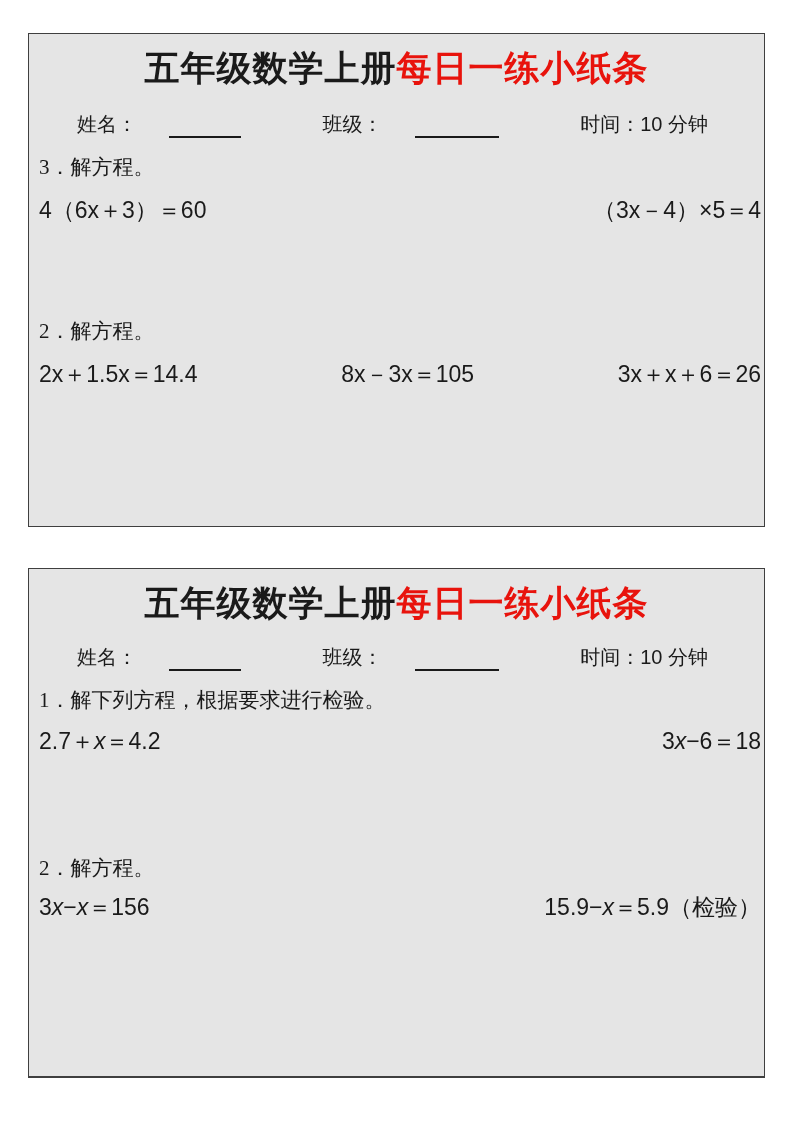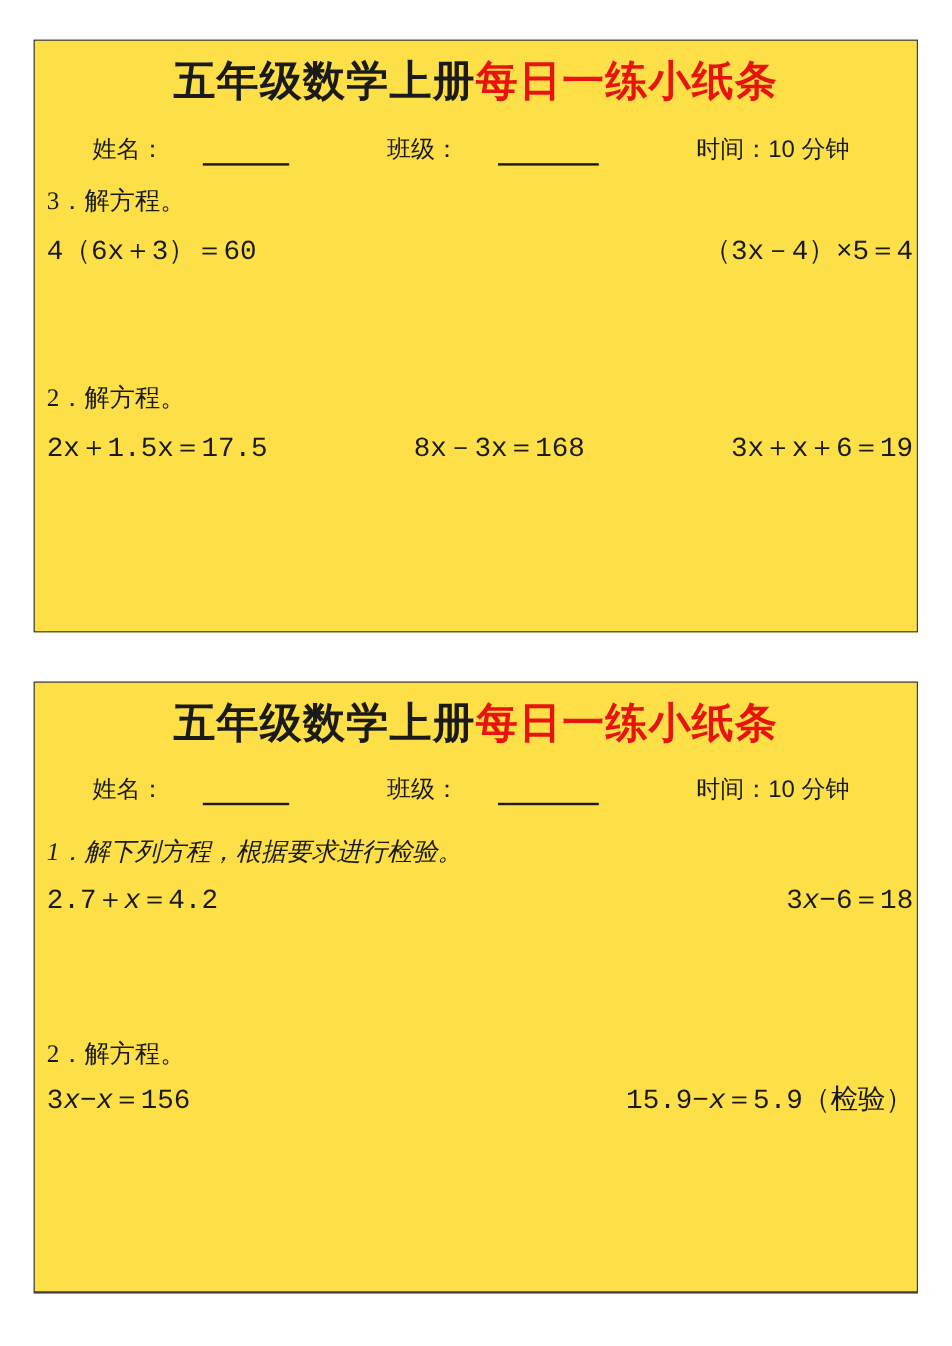--- a/index.html
+++ b/index.html
@@ -11,21 +11,21 @@
     font-family: "Liberation Sans", sans-serif;
     color: #1a1a1a;
     position: relative;
   }
   .card {
     position: absolute;
     left: 28px;
     width: 737px;
     border: 1px solid #3f3f3f;
     box-sizing: border-box;
-    background: #fde047;
+    background: #e5e5e5;
     padding-top: 12px;
   }
   .card.card-1 { top: 33px;  height: 494px; }
   .card.card-2 { top: 568px; height: 510px; border-bottom-width: 2px; }
 
   .title {
     text-align: center;
     font-size: 35px;
     font-weight: bold;
     line-height: 44px;
@@ -60,28 +60,28 @@
   .heading {
     font-family: "Liberation Serif", serif;
     font-size: 21px;
     line-height: 30px;
     height: 30px;
     padding-left: 10px;
     white-space: nowrap;
   }
   .card-1 .heading.h-1 { margin-top: 14px; }
   .card-1 .heading.h-2 { margin-top: 90px; }
-  .card-2 .heading.h-1 { margin-top: 24px; font-style: italic; }
+  .card-2 .heading.h-1 { margin-top: 14px; }
   .card-2 .heading.h-2 { margin-top: 96px; }
 
   .problems {
     display: flex;
     justify-content: space-between;
     padding: 0 3px 0 10px;
-    font-family: Liberation Mono, monospace;
+    font-family: Liberation Sans, sans-serif;
     font-size: 23px;
     line-height: 32px;
     height: 32px;
     white-space: nowrap;
   }
   .card-1 .problems { margin-top: 12px; }
   .card-2 .problems.r-1 { margin-top: 10px; }
   .card-2 .problems.r-2 { margin-top: 8px; }
 
   .equation { display: inline-block; }
@@ -110,23 +110,23 @@
   </div>
 
   <div class="heading h-1">3．解方程。</div>
   <div class="problems r-1">
     <span class="equation">4（6x＋3）＝60</span>
     <span class="equation">（3x－4）×5＝4</span>
   </div>
 
   <div class="heading h-2">2．解方程。</div>
   <div class="problems r-2">
-    <span class="equation">2x＋1.5x＝17.5</span>
-    <span class="equation">8x－3x＝168</span>
-    <span class="equation">3x＋x＋6＝19</span>
+    <span class="equation">2x＋1.5x＝14.4</span>
+    <span class="equation">8x－3x＝105</span>
+    <span class="equation">3x＋x＋6＝26</span>
   </div>
 </div>
 
 <div class="card card-2">
   <div class="title">
     <span class="t-black">五年级数学上册</span><span class="t-red">每日一练小纸条</span>
   </div>
 
   <div class="fields">
     <span class="field">

